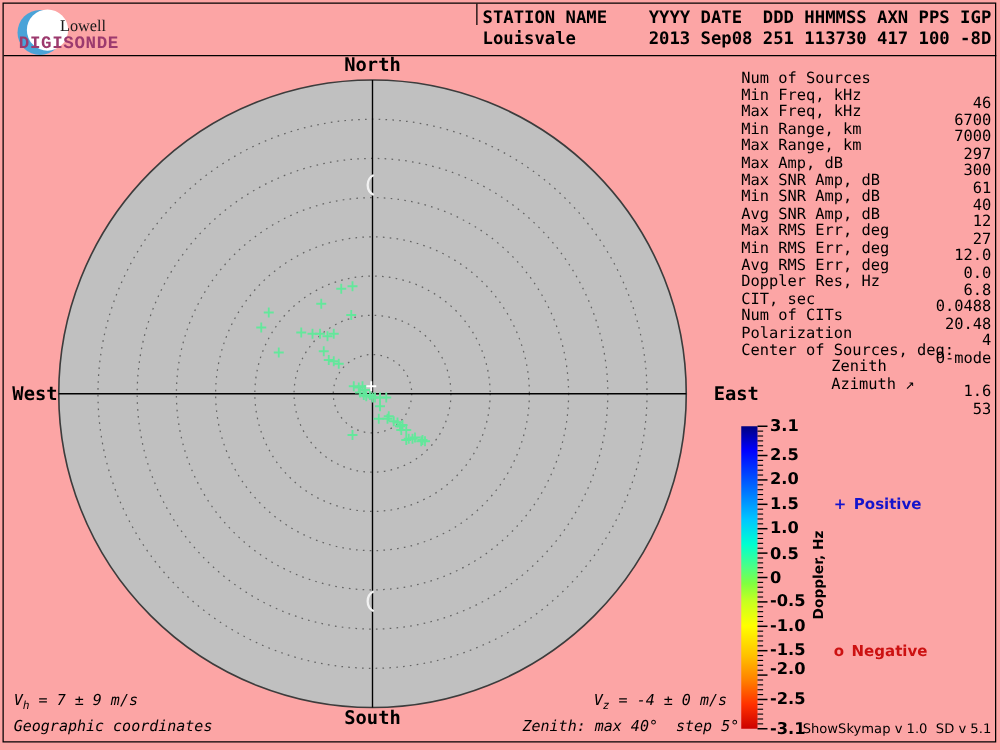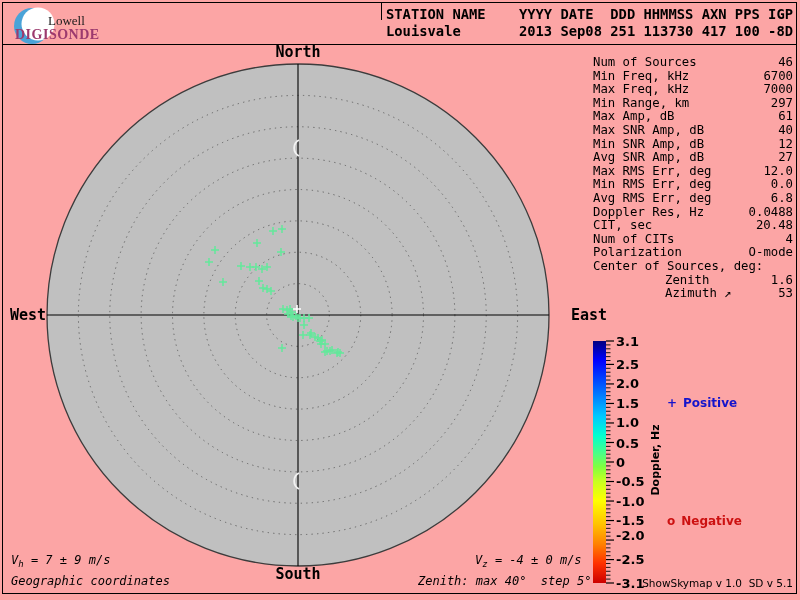--- a/index.html
+++ b/index.html
@@ -6,33 +6,33 @@
   .canvas{position:relative;width:800px;height:600px;background:#fca5a5;
           font-family:"DejaVu Sans Mono","Liberation Mono",monospace;color:#000;overflow:hidden;}
   .frame{position:absolute;left:2px;top:2px;width:793px;height:590px;border:1px solid #000;}
   .hdr-line{position:absolute;left:3px;top:44px;width:794px;height:1px;background:#000;}
   .hdr-vline{position:absolute;left:381px;top:3px;width:1px;height:17px;background:#000;}
 
   
   .logo{position:absolute;left:8px;top:4px;width:130px;height:40px;}
   .logo-lowell{position:absolute;left:40px;top:9px;font-family:"Liberation Serif",serif;
                font-size:13px;color:#1a1a1a;}
-  .logo-digisonde{position:absolute;left:7px;top:23px;font-family:Liberation Serif, serif;
+  .logo-digisonde{position:absolute;left:7px;top:23px;font-family:Liberation Mono, monospace;
                font-weight:bold;font-size:14px;letter-spacing:.5px;}
 
   
   .station-row{position:absolute;left:386px;white-space:pre;font-weight:bold;
                font-size:13.8px;line-height:15px;}
   #station-row1{top:7px;} #station-row2{top:24px;}
 
   
   #stats{position:absolute;left:593px;top:56px;width:200px;font-size:12.3px;}
   #stats .row{display:flex;height:13.6px;line-height:13.6px;white-space:pre;gap:28px;}
   #stats .lbl{flex:0 0 auto;}
-  #stats .val{margin-left:auto;}
+  #stats .val{margin-left:auto;margin-top:20px;}
   #stats .indent{padding-left:72px;}
 
   
   .compass{position:absolute;font-weight:bold;font-size:15px;}
   #north{left:258px;top:43px;width:80px;text-align:center;}
   #south{left:258px;top:565px;width:80px;text-align:center;}
   #west{left:0;top:306px;width:46px;text-align:right;}
   #east{left:551px;top:306px;width:60px;text-align:left;margin-left:20px;}
 
   #plot-svg{position:absolute;left:0;top:0;}
@@ -221,20 +221,21 @@
   </div>
 
   <div class="station-row" id="station-row1">STATION NAME    YYYY DATE  DDD HHMMSS AXN PPS IGP</div>
   <div class="station-row" id="station-row2">Louisvale       2013 Sep08 251 113730 417 100 -8D</div>
 
   <div id="stats">
       <div class="row"><span class="lbl">Num of Sources</span><span class="val">46</span></div>
       <div class="row"><span class="lbl">Min Freq, kHz</span><span class="val">6700</span></div>
       <div class="row"><span class="lbl">Max Freq, kHz</span><span class="val">7000</span></div>
       <div class="row"><span class="lbl">Min Range, km</span><span class="val">297</span></div>
+      <div class="row"><span class="lbl">Max Range, km</span><span class="val">300</span></div>
       <div class="row"><span class="lbl">Max Amp, dB</span><span class="val">61</span></div>
       <div class="row"><span class="lbl">Max SNR Amp, dB</span><span class="val">40</span></div>
       <div class="row"><span class="lbl">Min SNR Amp, dB</span><span class="val">12</span></div>
       <div class="row"><span class="lbl">Avg SNR Amp, dB</span><span class="val">27</span></div>
       <div class="row"><span class="lbl">Max RMS Err, deg</span><span class="val">12.0</span></div>
       <div class="row"><span class="lbl">Min RMS Err, deg</span><span class="val">0.0</span></div>
       <div class="row"><span class="lbl">Avg RMS Err, deg</span><span class="val">6.8</span></div>
       <div class="row"><span class="lbl">Doppler Res, Hz</span><span class="val">0.0488</span></div>
       <div class="row"><span class="lbl">CIT, sec</span><span class="val">20.48</span></div>
       <div class="row"><span class="lbl">Num of CITs</span><span class="val">4</span></div>

